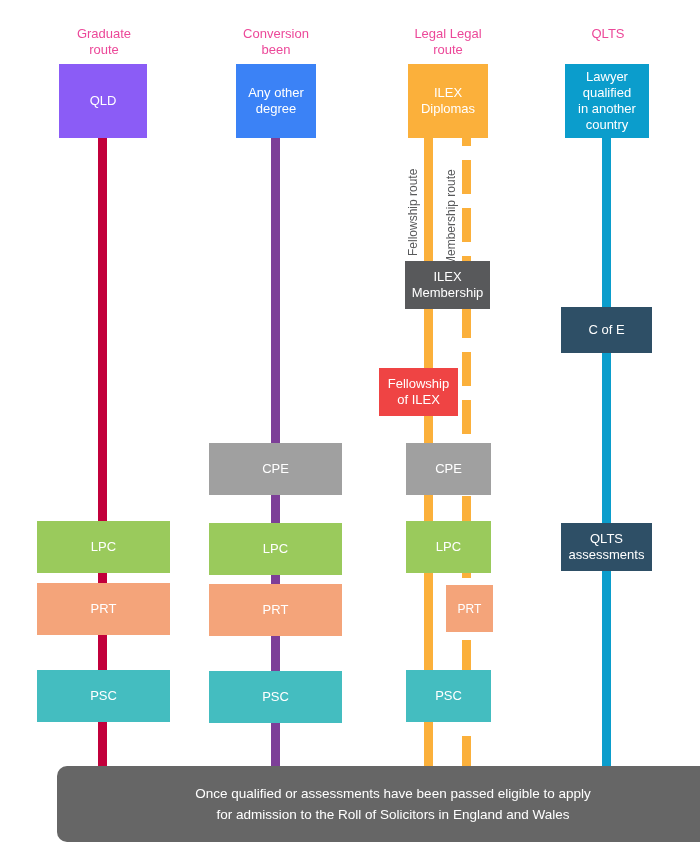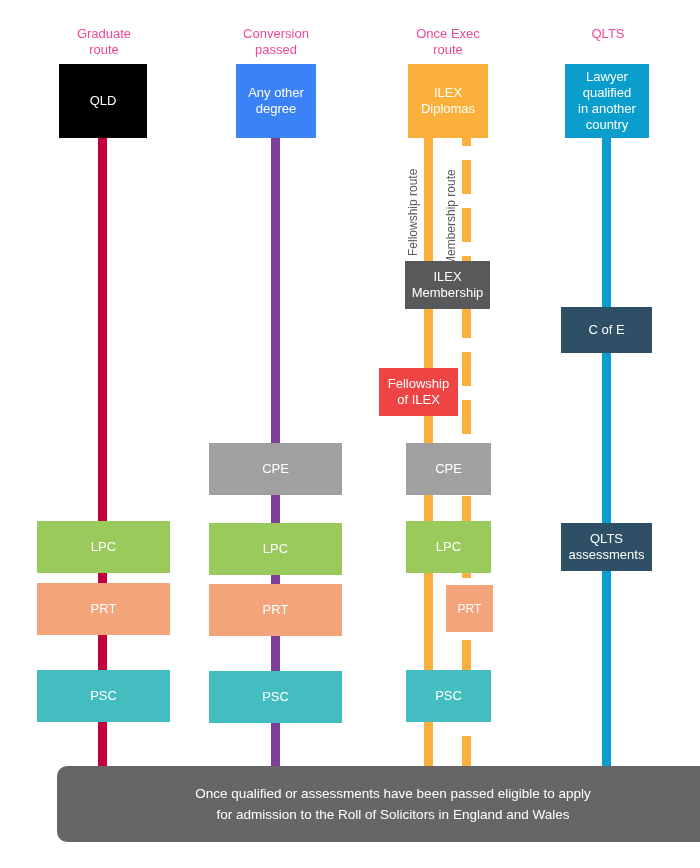--- a/index.html
+++ b/index.html
@@ -65,30 +65,30 @@
 </style>
 </head>
 <body>
 
 <div id="stage">
 
   <div class="col-header" style="left:40px;top:26px;width:128px;">Graduate
 route</div>
 
   <div class="col-header" style="left:212px;top:26px;width:128px;">Conversion
-passed</div>
+been</div>
 
-  <div class="col-header" style="left:384px;top:26px;width:128px;">Once Exec
+  <div class="col-header" style="left:384px;top:26px;width:128px;">Legal Legal
 route</div>
 
   <div class="col-header" style="left:544px;top:26px;width:128px;">QLTS</div>
 
   <div class="track" style="left:98px;top:64px;width:9px;height:712px;background:#C2003B;"></div>
 
-  <div class="node" style="left:59px;top:64px;width:88px;height:74px;background:#000000;">
+  <div class="node" style="left:59px;top:64px;width:88px;height:74px;background:#8b5cf6;">
     <span>QLD</span>
   </div>
 
   <div class="node" style="left:37px;top:521px;width:133px;height:52px;background:#9ACA5C;">
     <span>LPC</span>
   </div>
 
   <div class="node" style="left:37px;top:583px;width:133px;height:52px;background:#F4A47A;">
     <span>PRT</span>
   </div>

